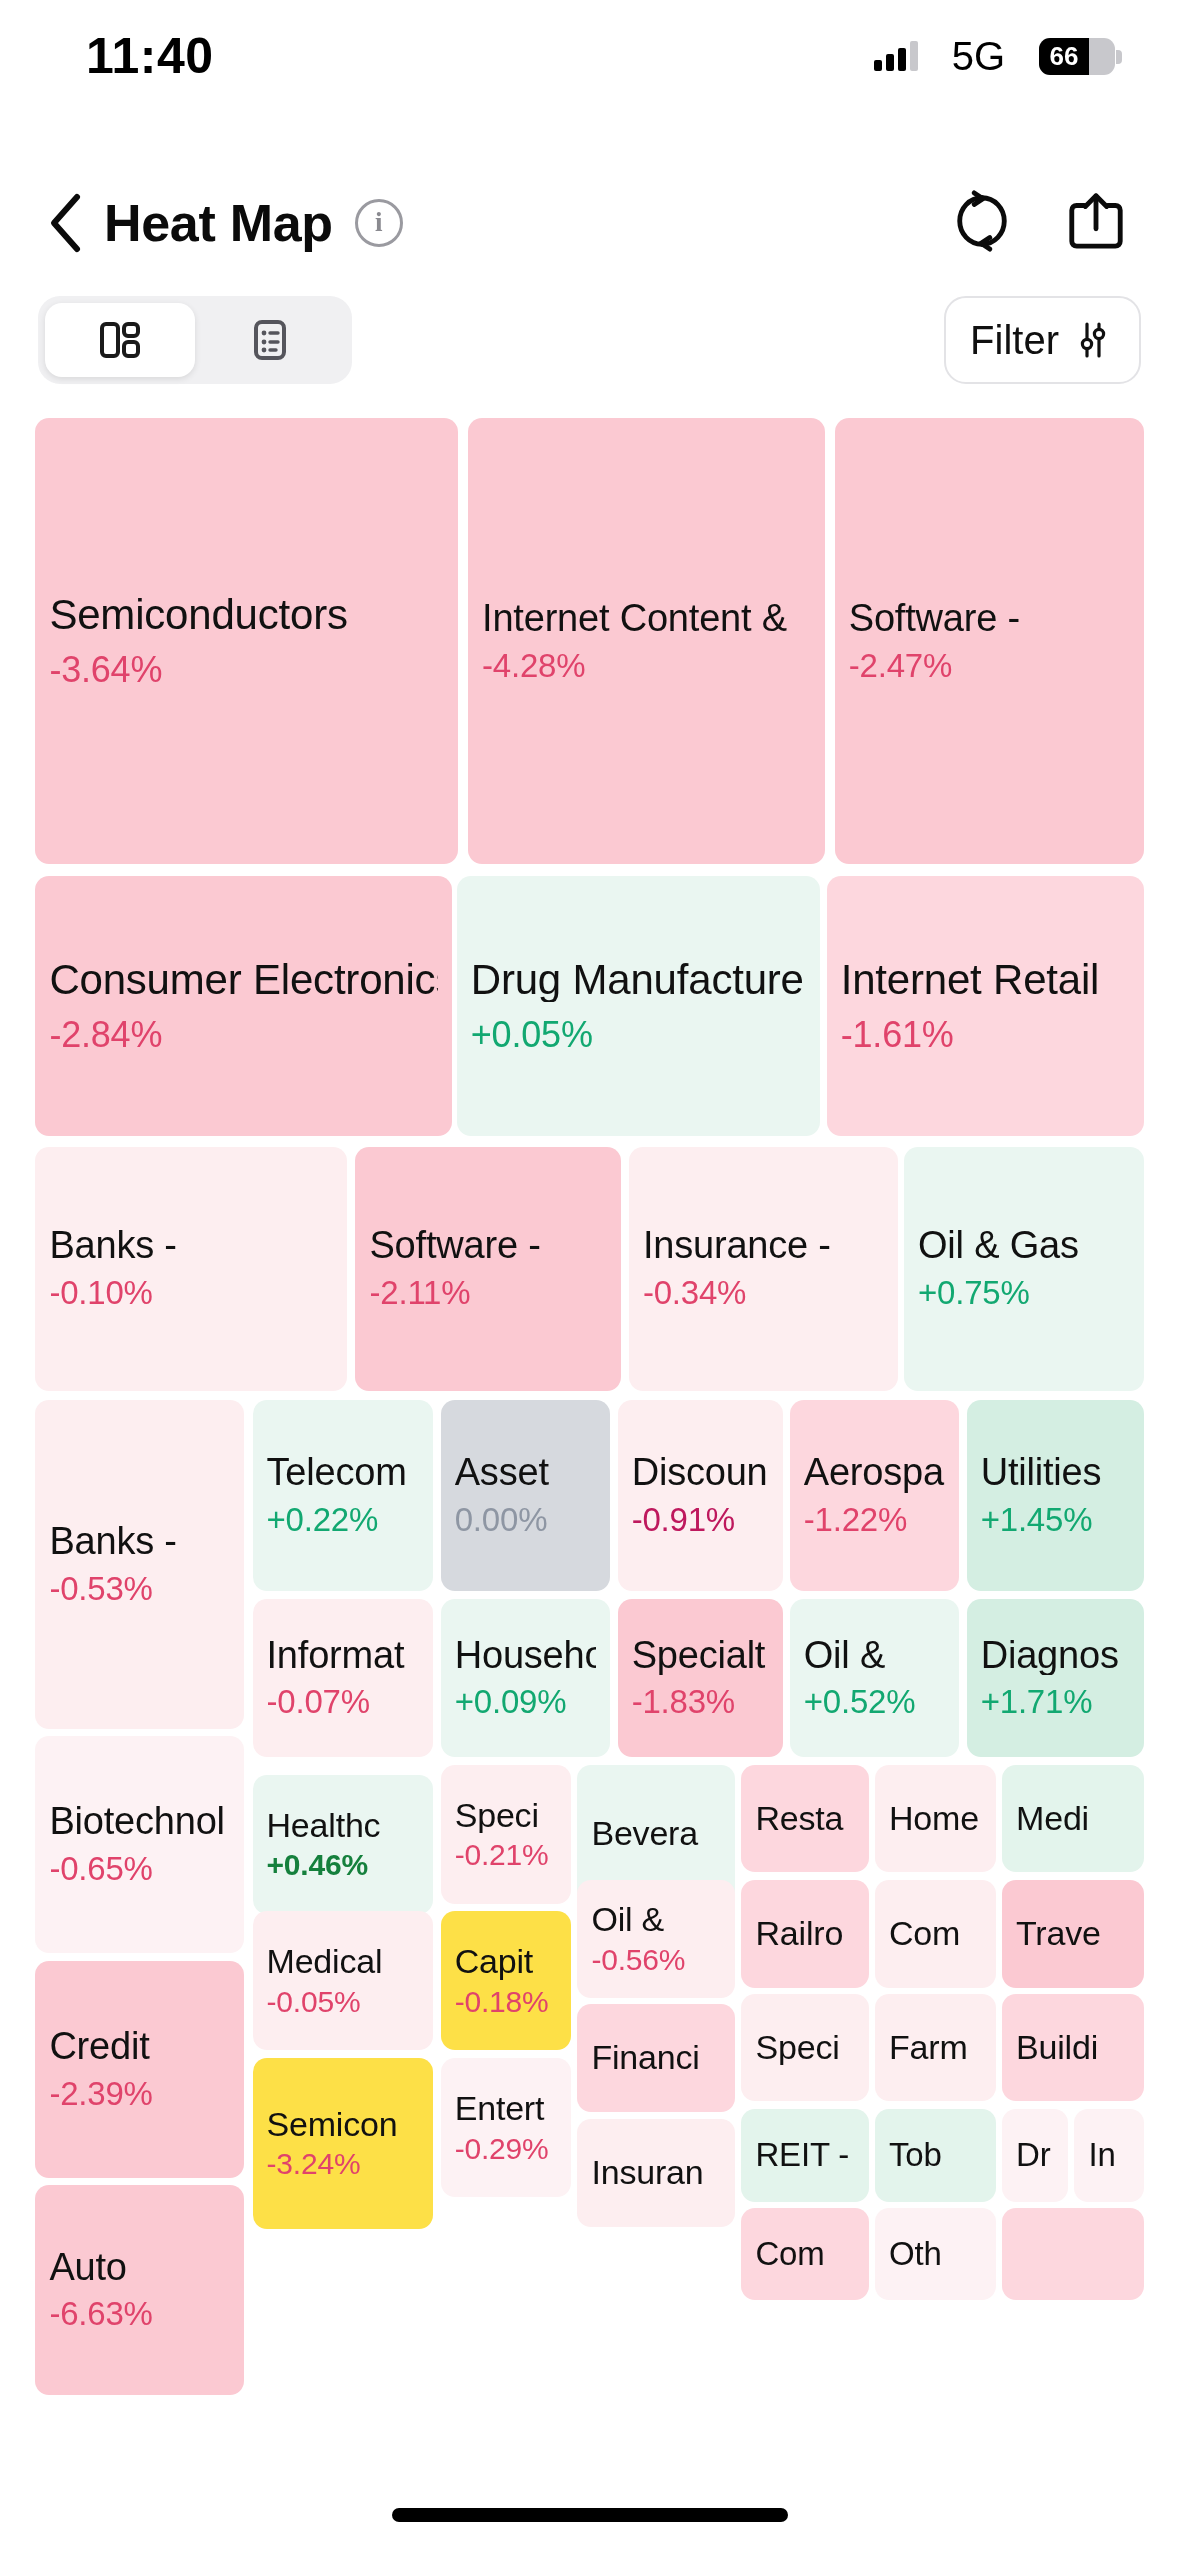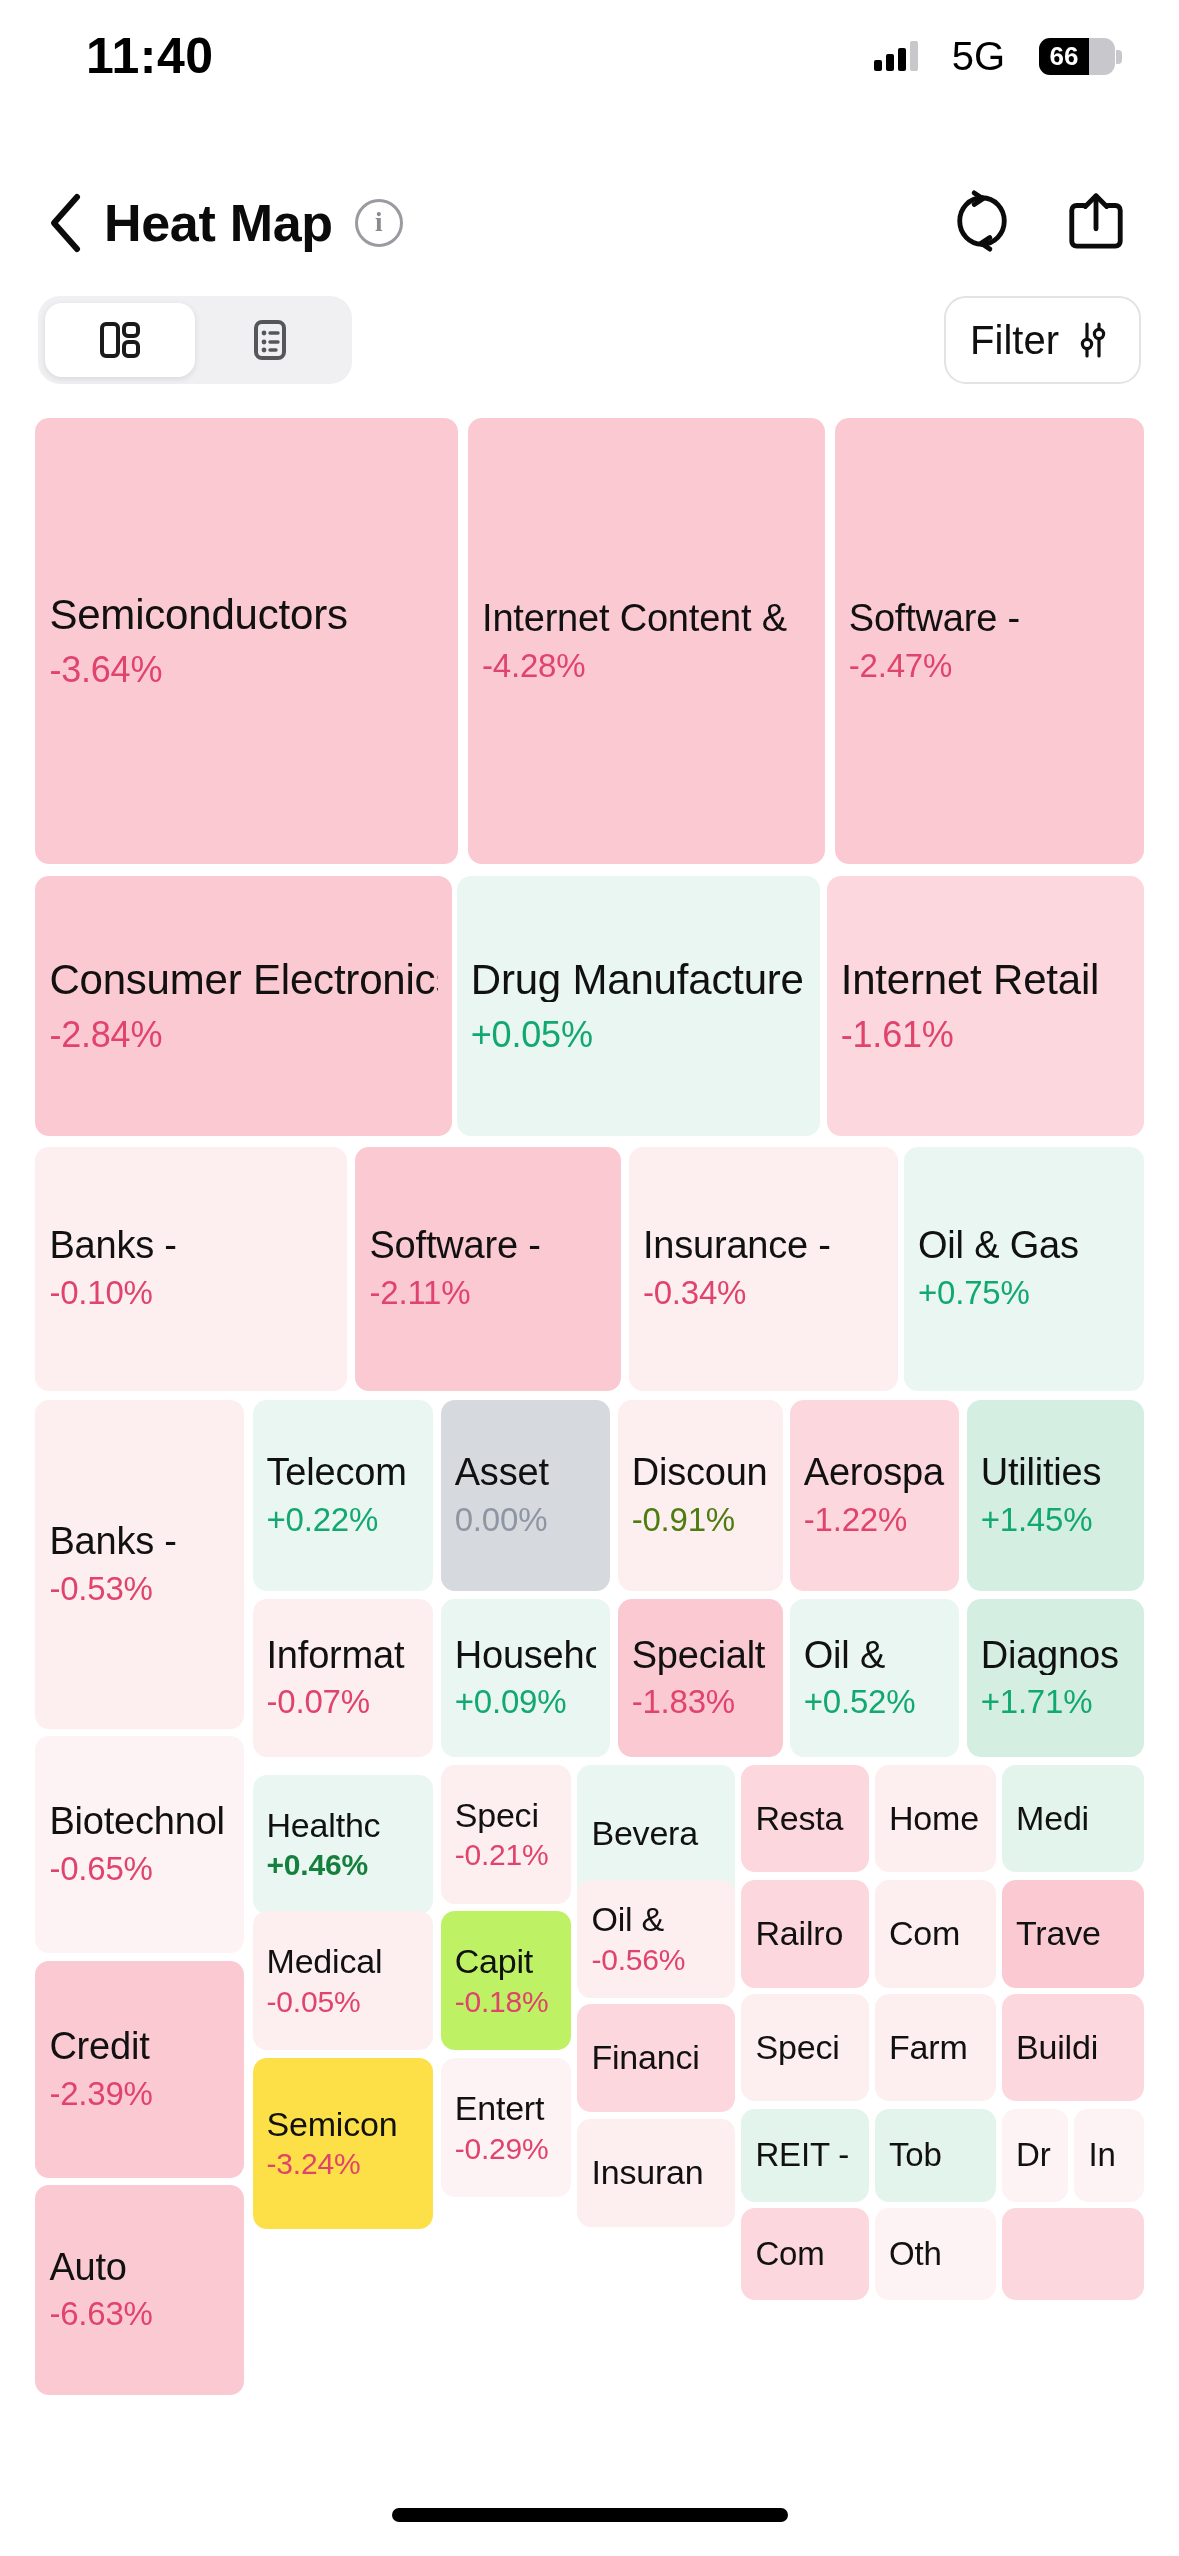--- a/index.html
+++ b/index.html
@@ -221,21 +221,21 @@
     <div class="tile" style="left: 252.528px; top: 981.534px; width: 180.147px; height: 191.519px; background: rgb(234, 246, 241);">
       <div class="t-name">Telecom</div>
       <div class="t-pct" style="color: rgb(18, 168, 113);">+0.22%</div>
     </div>
     <div class="tile" style="left: 440.718px; top: 981.534px; width: 168.888px; height: 191.519px; background: rgb(214, 217, 222);">
       <div class="t-name">Asset</div>
       <div class="t-pct" style="color: rgb(142, 150, 163);">0.00%</div>
     </div>
     <div class="tile" style="left: 617.648px; top: 981.534px; width: 165.671px; height: 191.519px; background: rgb(253, 238, 240);">
       <div class="t-name">Discoun</div>
-      <div class="t-pct" style="color: #4d7c0f;">-0.91%</div>
+      <div class="t-pct" style="color: #be185d;">-0.91%</div>
     </div>
     <div class="tile" style="left: 789.753px; top: 981.534px; width: 168.888px; height: 191.519px; background: rgb(253, 215, 222);">
       <div class="t-name">Aerospa</div>
       <div class="t-pct" style="color: rgb(224, 67, 107);">-1.22%</div>
     </div>
     <div class="tile" style="left: 966.683px; top: 981.534px; width: 176.93px; height: 191.519px; background: rgb(212, 238, 226);">
       <div class="t-name">Utilities</div>
       <div class="t-pct" style="color: rgb(18, 168, 113);">+1.45%</div>
     </div>
     <div class="tile" style="left: 35.3861px; top: 1318.19px; width: 209.1px; height: 216.955px; background: rgb(253, 242, 244);">
@@ -279,21 +279,21 @@
     <div class="tile tiny" style="left: 875.001px; top: 1346.62px; width: 120.634px; height: 107.729px; background: rgb(253, 238, 240);">
       <div class="t-name">Home</div>
     </div>
     <div class="tile tiny" style="left: 1002.07px; top: 1346.62px; width: 141.544px; height: 107.729px; background: rgb(227, 244, 236);">
       <div class="t-name">Medi</div>
     </div>
     <div class="tile tiny" style="left: 252.528px; top: 1493.25px; width: 180.147px; height: 139.15px; background: rgb(253, 238, 240);">
       <div class="t-name">Medical</div>
       <div class="t-pct" style="color: rgb(224, 67, 107);">-0.05%</div>
     </div>
-    <div class="tile tiny" style="left: 440.718px; top: 1493.25px; width: 130.285px; height: 139.15px; background: #bef264;">
+    <div class="tile tiny" style="left: 440.718px; top: 1493.25px; width: 130.285px; height: 139.15px; background: #fde047;">
       <div class="t-name">Capit</div>
       <div class="t-pct" style="color: rgb(224, 67, 107);">-0.18%</div>
     </div>
     <div class="tile tiny" style="left: 577.437px; top: 1461.83px; width: 157.629px; height: 118.203px; background: rgb(253, 238, 240);">
       <div class="t-name">Oil &amp;</div>
       <div class="t-pct" style="color: rgb(224, 67, 107);">-0.56%</div>
     </div>
     <div class="tile tiny" style="left: 741.499px; top: 1461.83px; width: 127.068px; height: 107.729px; background: rgb(253, 215, 222);">
       <div class="t-name">Railro</div>
     </div>

